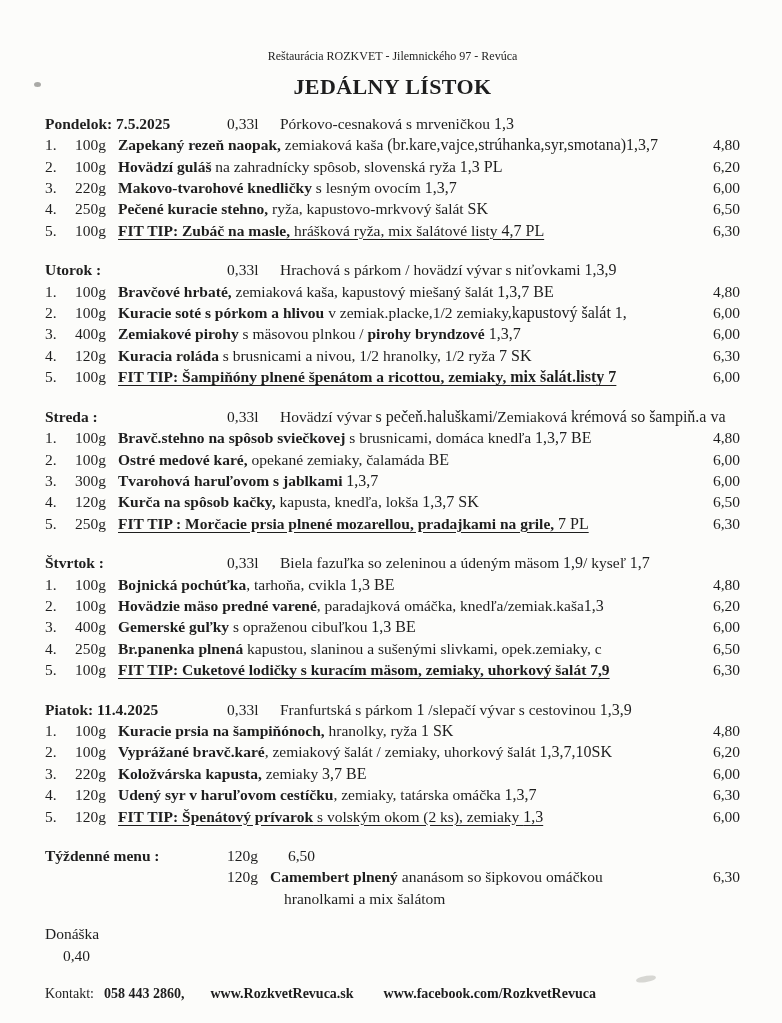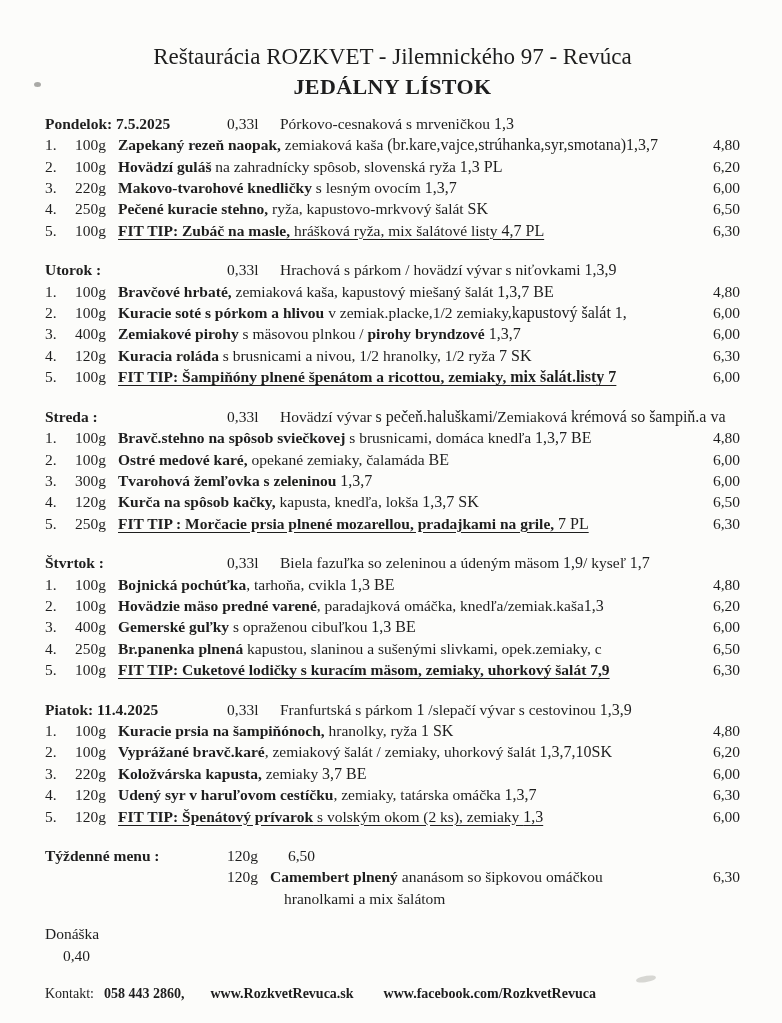--- a/index.html
+++ b/index.html
@@ -10,21 +10,21 @@
     margin:0 auto;
     background:#fcfcfa;
     overflow:hidden;
     box-sizing:border-box;
     padding:46px 42px 0 45px;
     color:#1e1e1e;
     font:15.5px/21.4px "Liberation Serif","DejaVu Serif",serif;
   }
   .b{font-weight:bold;}
   .sm{font-size:16px;}
-  .title{text-align:center;font-size:23px;margin:0 0 9px 0;}
+  .title{text-align:center;font-size:12px;margin:0 0 9px 0;}
   .subtitle{text-align:center;font-weight:bold;font-size:22px;letter-spacing:.4px;margin:0 0 15px 0;}
   .day{margin-bottom:18px;}
   .hdr{display:flex;}
   .hdr .dname{width:182px;font-weight:bold;flex-shrink:0;}
   .hdr .dsize{width:53px;flex-shrink:0;}
   .hdr .dsoup{flex:1;white-space:nowrap;overflow:hidden;}
   .row{display:flex;}
   .row .num{width:30px;flex-shrink:0;}
   .row .wt{width:43px;flex-shrink:0;}
   .row .txt{flex:1;white-space:nowrap;overflow:hidden;}
@@ -149,21 +149,21 @@
         </div>
         <div class="row">
           <span class="num">2.</span>
           <span class="wt">100g</span>
           <span class="txt"><span class="b ">Ostré medové karé,</span><span> opekané zemiaky, čalamáda </span><span class="sm">BE</span></span>
           <span class="price">6,00</span>
         </div>
         <div class="row">
           <span class="num">3.</span>
           <span class="wt">300g</span>
-          <span class="txt"><span class="b ">Tvarohová žemľovka s zeleninou</span><span> </span><span class="sm">1,3,7</span></span>
+          <span class="txt"><span class="b ">Tvarohová haruľovom s jablkami</span><span> </span><span class="sm">1,3,7</span></span>
           <span class="price">6,00</span>
         </div>
         <div class="row">
           <span class="num">4.</span>
           <span class="wt">120g</span>
           <span class="txt"><span class="b ">Kurča na spôsob kačky,</span><span> kapusta, knedľa, lokša </span><span class="sm">1,3,7 SK</span></span>
           <span class="price">6,50</span>
         </div>
         <div class="row">
           <span class="num">5.</span>

